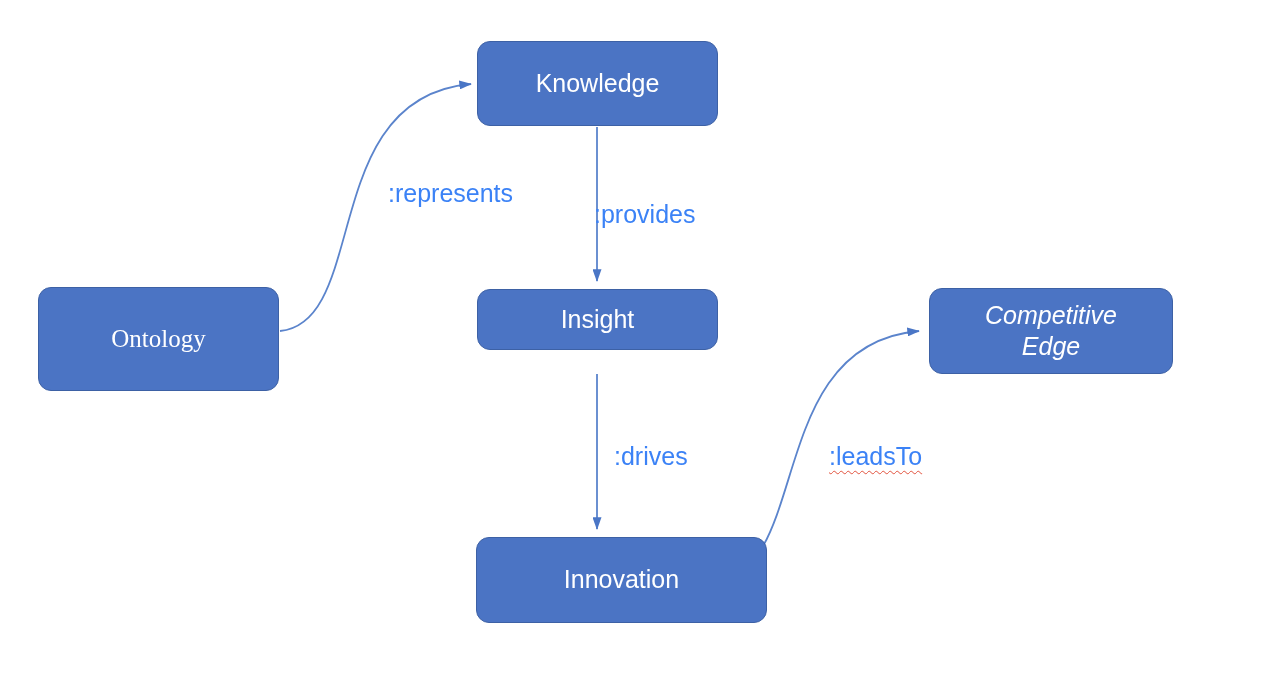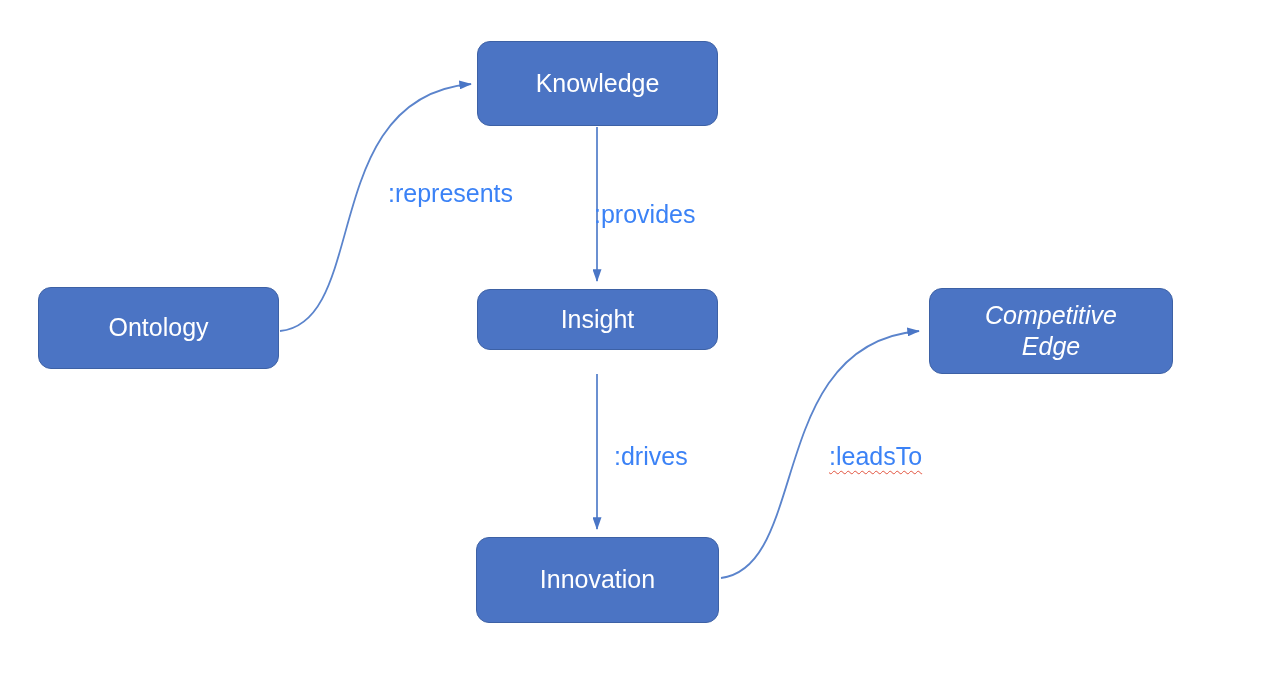--- a/index.html
+++ b/index.html
@@ -34,24 +34,24 @@
     border-radius: 13px;
     display: flex;
     align-items: center;
     justify-content: center;
     text-align: center;
     color: #ffffff;
     font-size: 25px;
     line-height: 1.25;
     box-sizing: border-box;
   }
-  #node-ontology        { left: 38px;  top: 287px; width: 241px; height: 82px; }
+  #node-ontology        { left: 38px;  top: 287px; width: 241px; height: 104px; font-family: Liberation Serif, serif; }
   #node-knowledge       { left: 477px; top: 41px;  width: 241px; height: 85px; justify-content: center; }
   #node-insight         { left: 477px; top: 289px; width: 241px; height: 61px; }
-  #node-innovation      { left: 476px; top: 537px; width: 243px; height: 86px; }
+  #node-innovation      { left: 476px; top: 537px; width: 291px; height: 86px; }
   #node-competitive-edge{ left: 929px; top: 288px; width: 244px; height: 86px; }
   #node-competitive-edge .node-label { display: inline-block; max-width: 150px; font-style: italic; }
   .edge-label {
     position: absolute;
     color: #3b82f6;
     font-size: 25px;
     white-space: nowrap;
   }
   #label-represents { left: 388px; top: 179px; }
   #label-provides   { left: 594px; top: 200px; }

